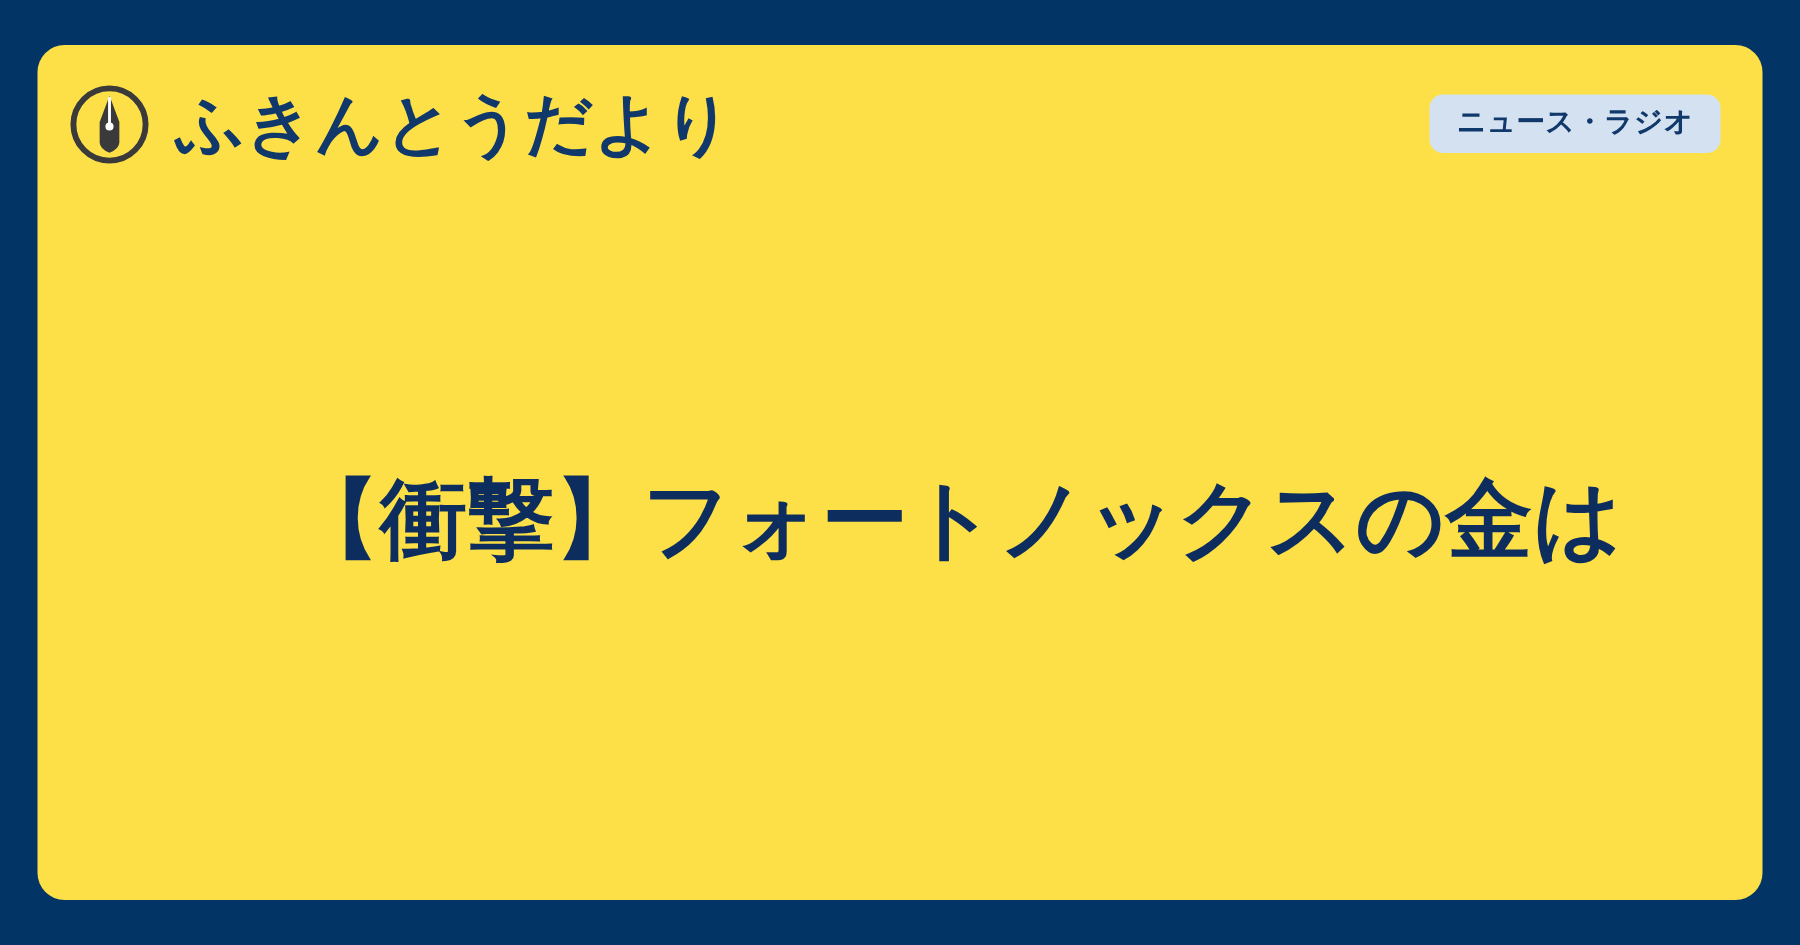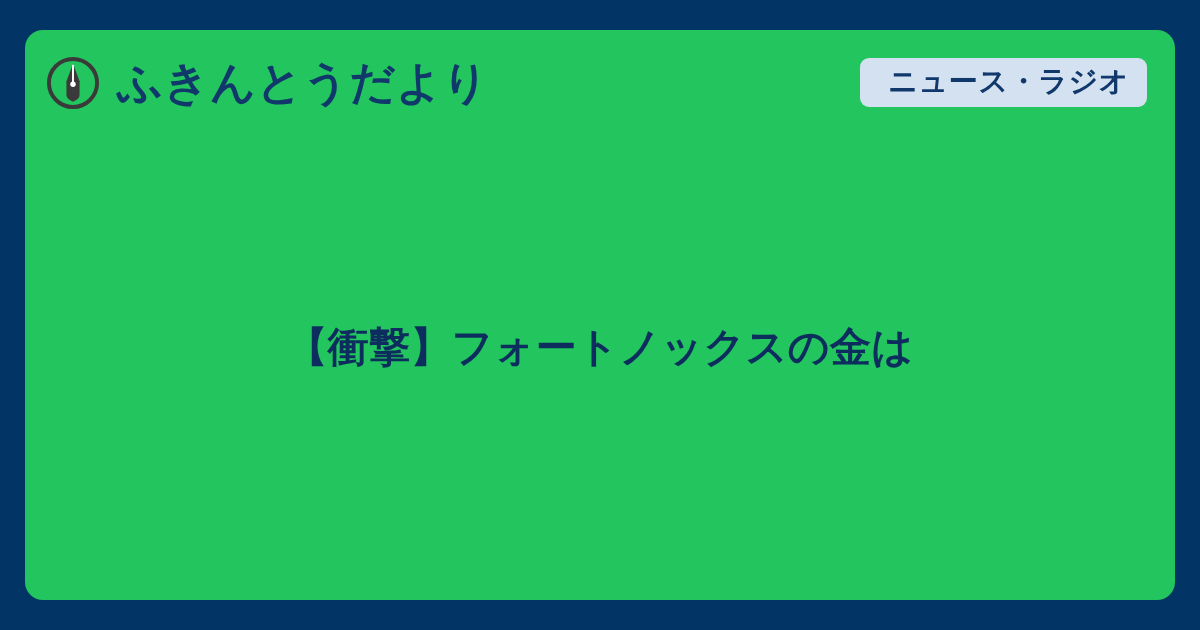--- a/index.html
+++ b/index.html
@@ -21,21 +21,21 @@
     height: 630px;
     background: #033466;
     padding: 30px 25px;
   }
 
   .card {
     position: relative;
     box-sizing: border-box;
     width: 100%;
     height: 100%;
-    background: #22c55e;
+    background: #fde047;
     border-radius: 18px;
     overflow: hidden;
   }
 
   
   .header {
     position: absolute;
     top: 0;
     left: 0;
     right: 0;
@@ -67,25 +67,25 @@
     color: #11386b;
     letter-spacing: 0.01em;
     line-height: 1;
     white-space: nowrap;
   }
 
   .category-badge {
     flex: 0 0 auto;
     background: #d3e1f0;
     color: #11386b;
-    font-size: 29px;
+    font-size: 19px;
     font-weight: 700;
     letter-spacing: 0.02em;
     border-radius: 9px;
-    padding: 9px 18px 11px 28px;
+    padding: 9px 18px 11px 18px;
     line-height: 1;
     white-space: nowrap;
   }
 
   
   .title-wrap {
     position: absolute;
     left: 0;
     right: 0;
     top: 105px;
@@ -94,21 +94,21 @@
     align-items: center;
     justify-content: center;
     padding: 0 60px 40px 60px;
     box-sizing: border-box;
   }
 
   .title {
     width: 810px;
     margin: 0;
     text-align: center;
-    font-size: 41px;
+    font-size: 58px;
     font-weight: 700;
     line-height: 1.28;
     color: #0d2d5e;
     letter-spacing: 0.005em;
   }
 
   .title .line {
     display: block;
     white-space: nowrap;
   }

